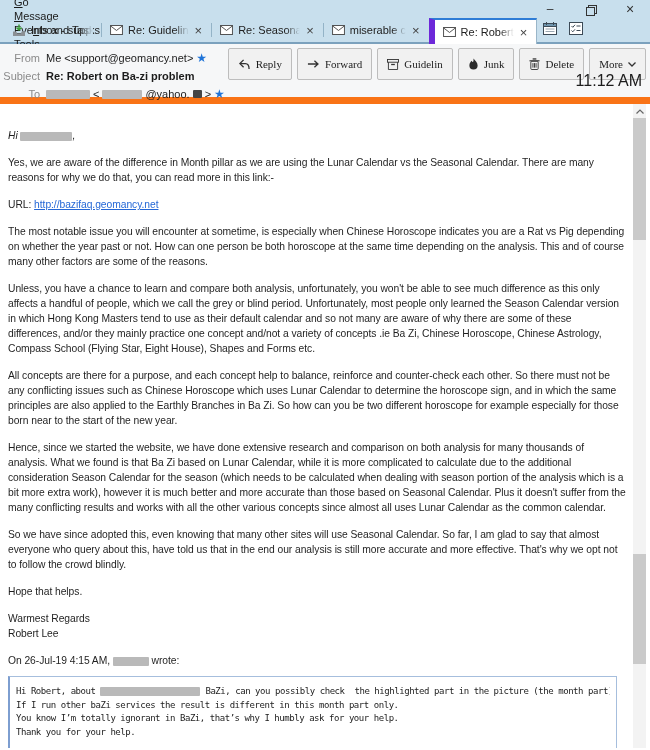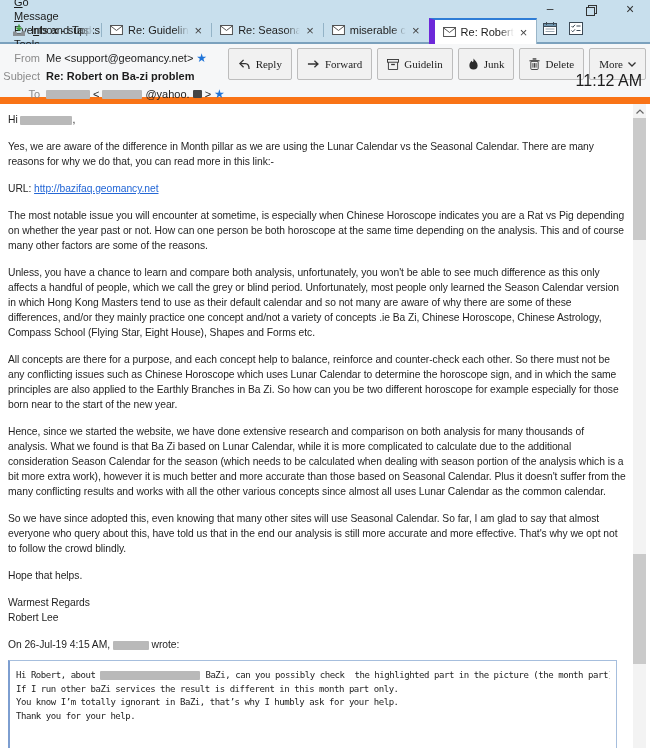--- a/index.html
+++ b/index.html
@@ -38,21 +38,21 @@
   .redact { display:inline-block; height:9px; background:#b9b9b9; vertical-align:middle; border-radius:1px; }
   .redact.dark { background:#454545; height:8px; }
   .hdr-buttons { position:absolute; top:4px; right:4px; display:flex; gap:5px; }
   .hdr-btn { display:flex; align-items:center; gap:5px; background:#f1f1f1; border:1px solid #bdbdbd; border-radius:2px; height:32px; padding:0 9px; font-size:11px; color:#1c1c1c; font-family:Liberation Serif, serif; }
   .timestamp { position:absolute; top:28px; right:8px; color:#1c1c1c; font-size:16px; }
 
   
   .msg-body { position:relative; height:644px; background:#fff; overflow:hidden; }
   .msg-content { position:absolute; left:8px; top:8px; width:618px; font-size:10.3px; line-height:15px; color:#1f1f1f; letter-spacing:-0.05px; }
   .msg-content p { margin:12px 0 0 0; }
-  .msg-content p:first-child { margin-top:0; }
+  .msg-content p:first-child { margin-top:16px;font-style:italic; }
   .msg-content p.extra-space { }
   a.body-link { color:#2467d6; text-decoration:underline; }
 
   .quote-box { margin-top:8px; margin-left:0; width:609px; height:150px; border:1px solid #a6bedd; border-left:2px solid #7d9ed0; padding:8px 6px 0 6px;
                font-family:"DejaVu Sans Mono", monospace; font-size:9px; line-height:13.5px; letter-spacing:-0.45px; color:#222; }
   .qline { white-space:pre; overflow:hidden; }
 
   
   .scrollbar { position:absolute; top:0; right:4px; width:13px; height:100%; background:#f3f3f3; }
   .sb-arrow { height:14px; display:flex; align-items:center; justify-content:center; }

